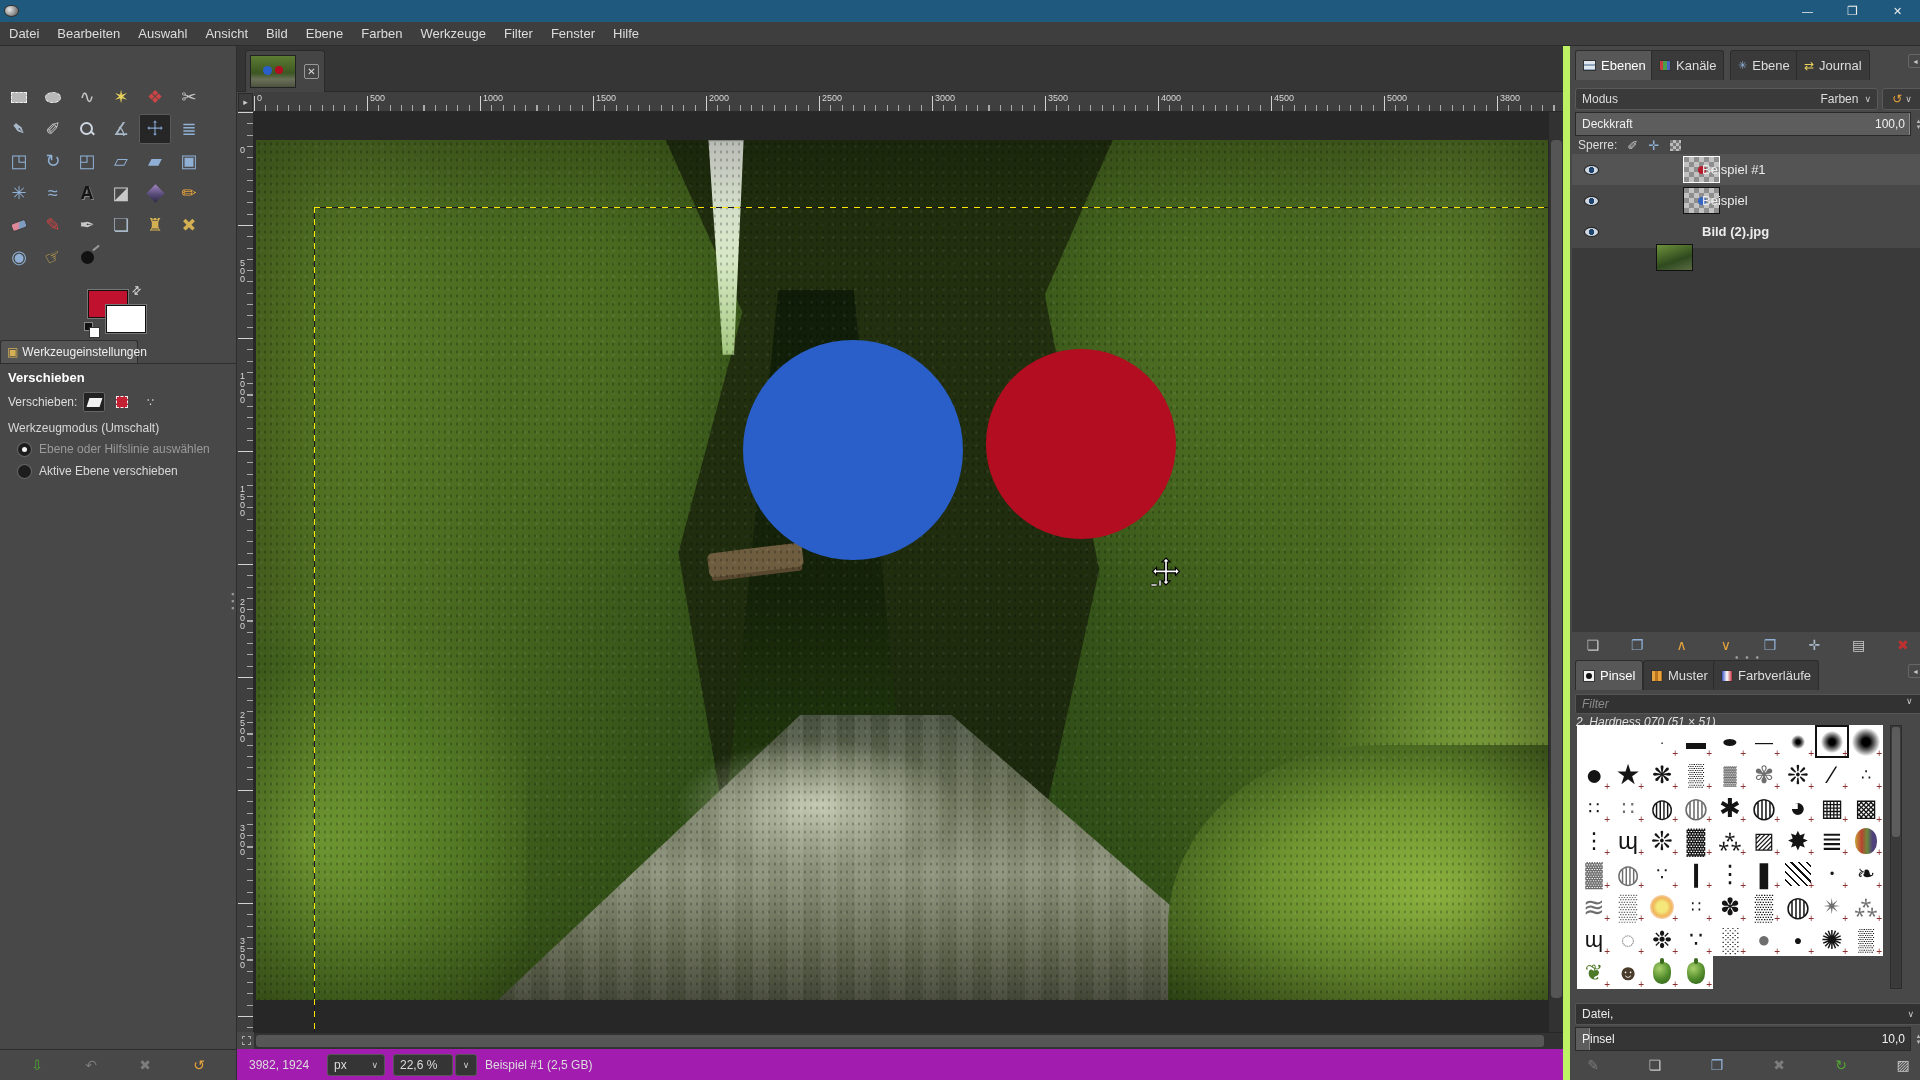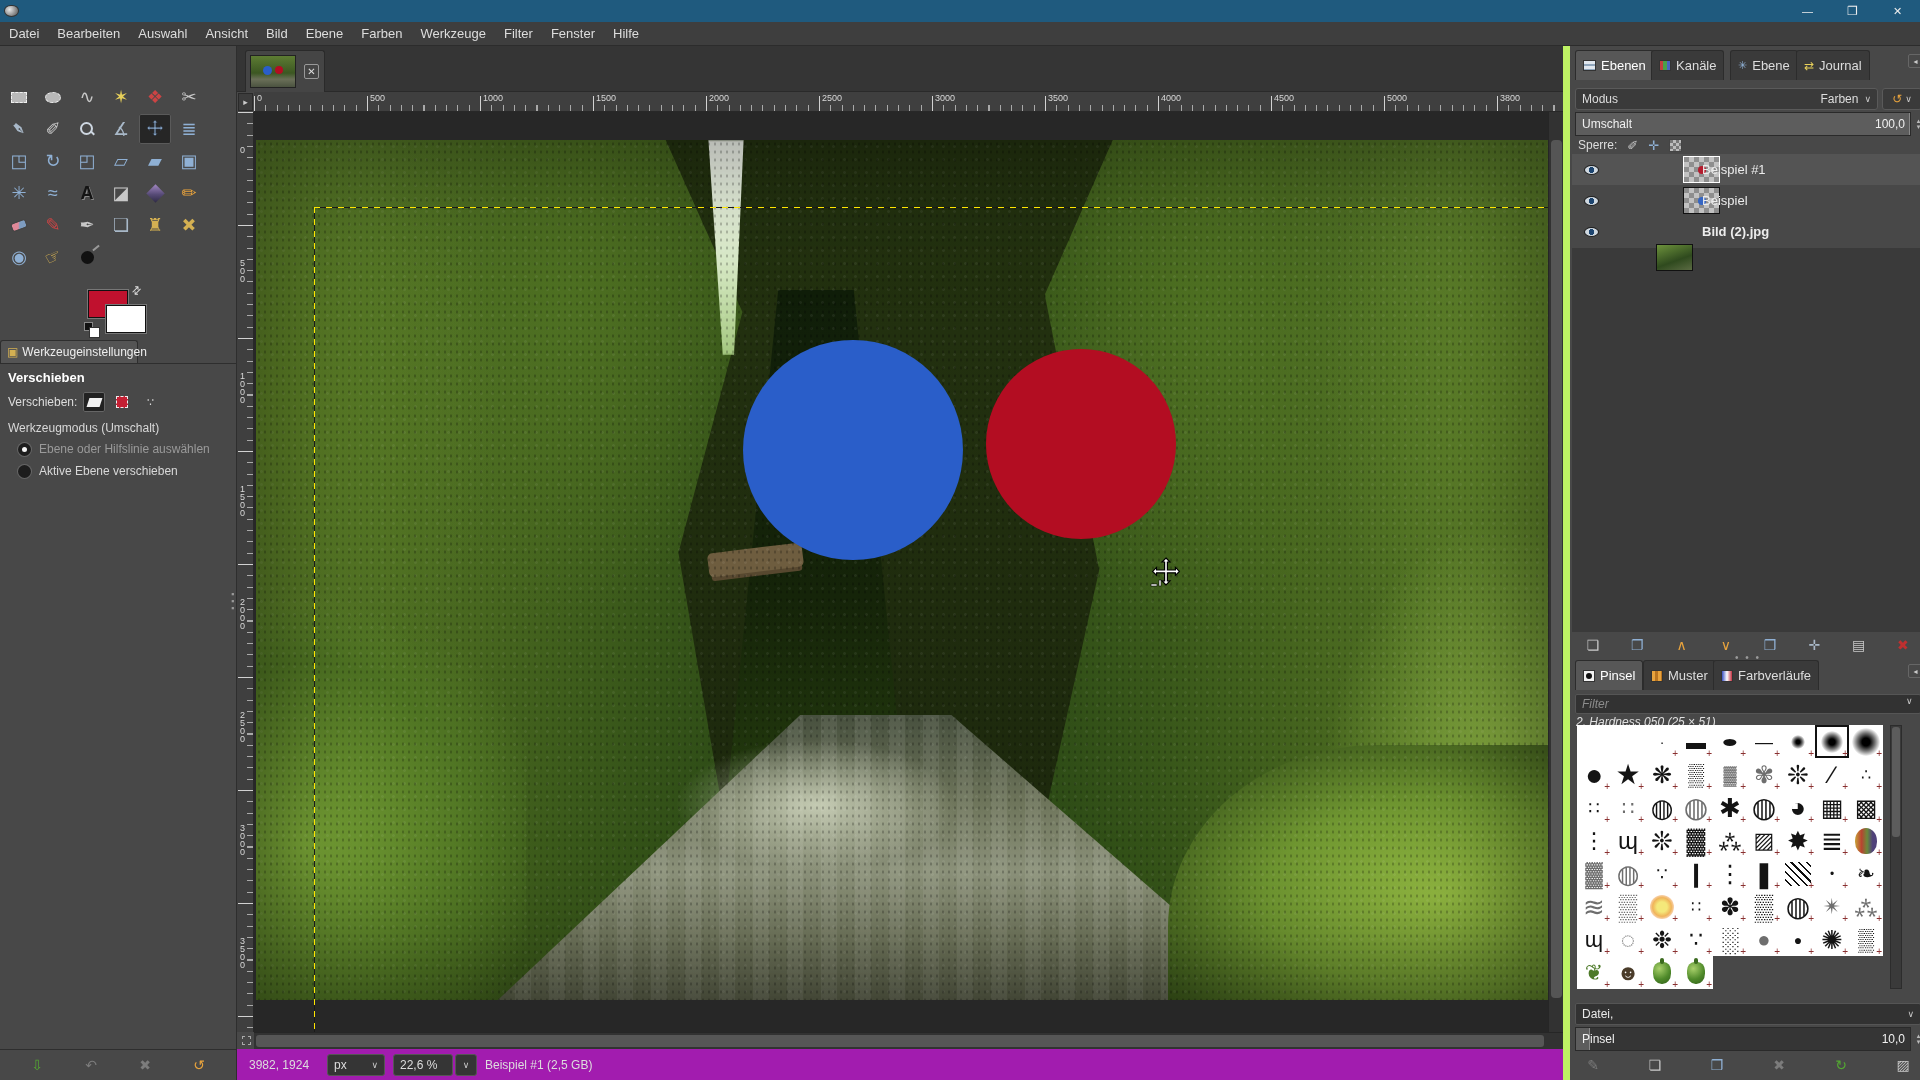--- a/index.html
+++ b/index.html
@@ -525,21 +525,21 @@
       <span style="margin-left:auto">Farben</span>
       <span class="chev" style="margin-left:6px">∨</span>
     </div>
     <div class="mode-reset">
       <span class="ig g-or" style="font-size:12px">↺</span>
       <span class="chev">∨</span>
     </div>
 
     <div class="spinscale" style="left:5px;top:66px;width:336px">
       <div class="fill" style="width:100%"></div>
-      <span class="lab">Umschalt</span>
+      <span class="lab">Deckkraft</span>
       <span class="val">100,0</span>
     </div>
     <div class="spins" style="left:343px;top:66px">
       <span>▴</span>
       <span>▾</span>
     </div>
 
     <div class="lockrow">
       <span>Sperre:</span>
       <span class="ig g-gray" style="font-size:13px">✐</span>
@@ -603,21 +603,21 @@
           <span>Muster</span>
         </div>
         <div class="dtab" style="left: 143px; top: 614px;">
           <span class="i-gradtab"></span>
           <span>Farbverläufe</span>
         </div>
       </div>
     <span class="collapse-btn" style="left:338px;top:618px">◂</span>
     <input class="filter-input" placeholder="Filter" style="">
     <span class="chev fchev">∨</span>
-    <div class="bname">2. Hardness 050 (25 × 51)</div>
+    <div class="bname">2. Hardness 070 (51 × 51)</div>
     <div id="brush-grid">
         <div class="bcell empty" style="left: 7px; top: 679px;">
           <span style="font-size: 0px; line-height: 1;"></span>
         </div>
         <div class="bcell empty" style="left: 41px; top: 679px;">
           <span style="font-size: 0px; line-height: 1;"></span>
         </div>
         <div class="bcell" style="left: 75px; top: 679px;">
           <span style="font-size: 14px; line-height: 1;">·</span>
         </div>

